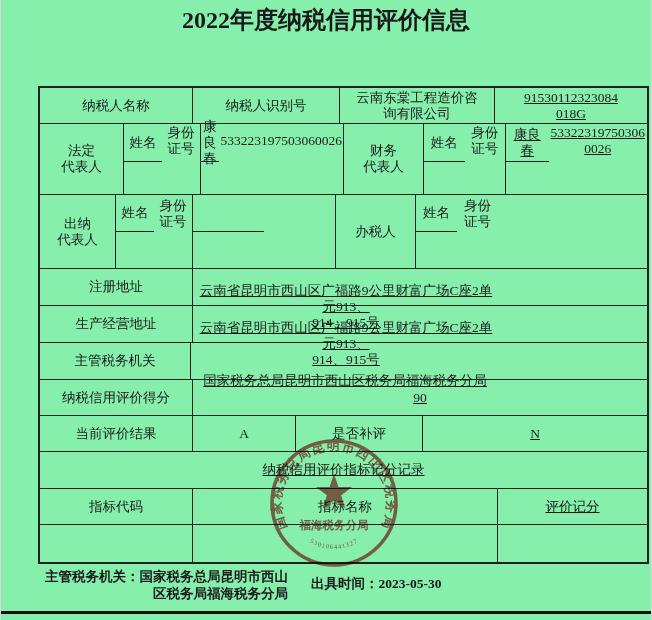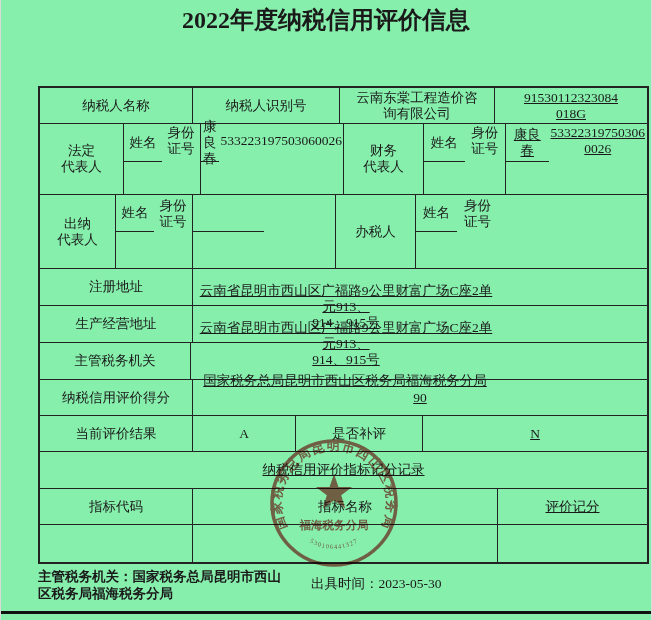--- a/index.html
+++ b/index.html
@@ -25,24 +25,24 @@
     height:100%;
   }
   .tr > .cell:last-child, .tr > .subcol:last-child{border-right:none;}
   .flex1{flex:1;text-decoration:underline;}
   .subcol{display:flex;flex-direction:row;border-right:1px solid #222;}
   .subcol .cell{border-right:none;border-bottom:1px solid #222;width:100%;}
   .subcol .cell:last-child{border-bottom:none;}
   .shift{padding-right:150px;margin-top:20px;}
   .footer-left{
     position:absolute;left:37px;top:568px;width:250px;
-    font-size:13.5px;line-height:17px;text-align:left;white-space:pre-line;font-weight:600;
+    font-size:13.5px;line-height:17px;text-align:right;white-space:pre-line;font-weight:600;
   }
   .footer-right{
-    position:absolute;left:310px;top:575px;font-size:13.5px;font-weight:400;
+    position:absolute;left:310px;top:575px;font-size:13.5px;font-weight:700;
   }
   .bottom-line{position:absolute;left:0;top:611px;width:652px;height:3px;background:#111;}
   .stamp{
     position:absolute;left:263px;top:433px;z-index:5;
     opacity:.8;mix-blend-mode:multiply;
   }
 </style>
 </head>
 <body>
 

